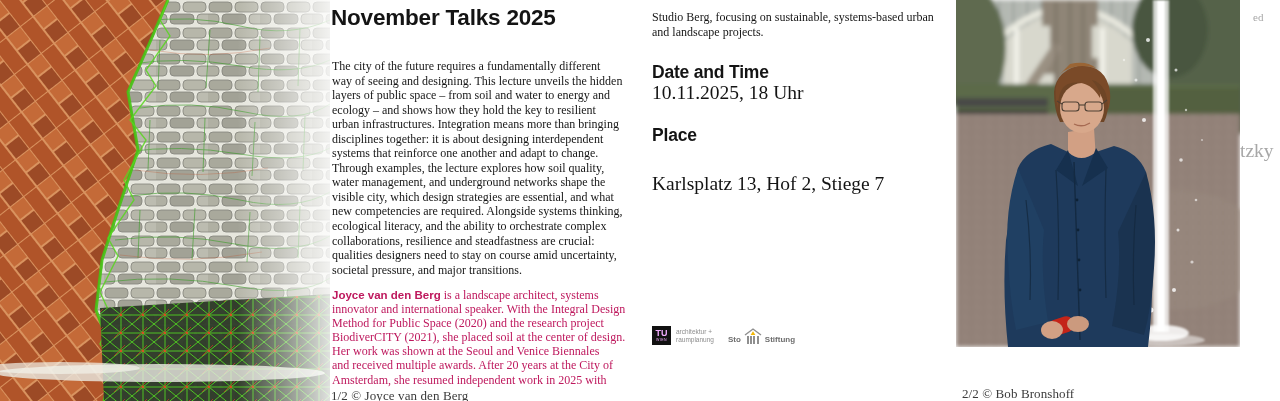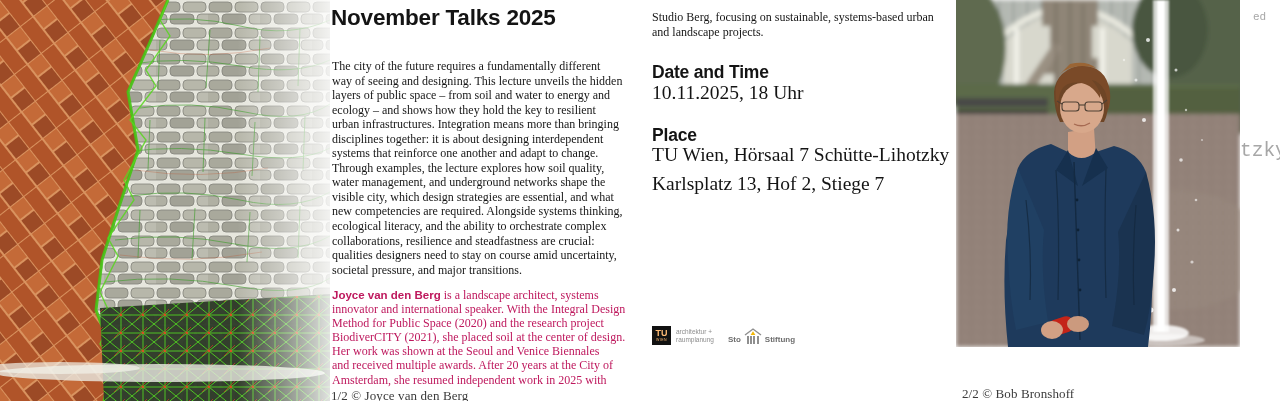--- a/index.html
+++ b/index.html
@@ -41,38 +41,38 @@
   #date-label { left:652px; top:62px; }
   #date-value { left:652px; top:82px; font-size:19.5px; white-space:nowrap; }
   #place-label { left:652px; top:125px; }
   #place-line1 { left:652px; top:144px; font-size:19.5px; white-space:nowrap; }
   #place-line2 { left:652px; top:173px; font-size:19.5px; white-space:nowrap; }
 
   
   #logos { left:652px; top:326px; display:flex; align-items:center; gap:14px; }
   #tu-logo { display:flex; align-items:center; gap:5px; }
   .tu-box {
-    width:19px; height:19px; background:#111; color:#fdba74;
+    width:19px; height:19px; background:#111; color:#f0abfc;
     display:flex; flex-direction:column; align-items:center; justify-content:center;text-align:right;
   }
   .tu-box .tu-abbr { font-size:9px; font-weight:bold; line-height:9px; }
   .tu-box .tu-sub { font-size:3.5px; line-height:4px; letter-spacing:.5px; }
   .tu-text { font-size:6.5px; line-height:8px; color:#8d8d8d; }
   #sto-logo { display:flex; align-items:flex-end; gap:3px; }
   .sto-word { font-size:8px; font-weight:bold; color:#6e6e6e; line-height:9px; }
   .sto-mark { position:relative; width:18px; height:16px; }
   .sto-bars { position:absolute; left:3px; bottom:0; display:flex; gap:1.5px; }
   .sto-bars i { display:block; width:1.8px; height:8px; background:#8f8f8f; }
   .sto-roof { position:absolute; left:0; top:0; }
 
   
   #right-photo { left:956px; top:0; width:284px; height:347px; }
 
   
-  .ghost { font-family:Liberation Mono, monospace; color:#a7a7a7; }
+  .ghost { font-family:Liberation Serif, serif; color:#a7a7a7; }
   #ghost-top { left:1253px; top:11px; font-size:11px; }
   #ghost-mid { left:1240px; top:140px; font-size:19.5px; }
 </style>
 </head>
 <body>
 
 <div id="canvas">
 
   <div class="abs" id="left-art">
     <svg width="330" height="401" viewBox="0 0 330 401">
@@ -165,21 +165,20 @@
 
   <div class="abs credit" id="credit-left">1/2 © Joyce van den Berg</div>
 
   <p class="abs serif bodytext" id="para2">Studio Berg, focusing on sustainable, systems-based urban
 and landscape projects.</p>
 
   <div class="abs h2label" id="date-label">Date and Time</div>
   <div class="abs serif" id="date-value">10.11.2025, 18 Uhr</div>
 
   <div class="abs h2label" id="place-label">Place</div>
-  <div class="abs serif" id="place-line1">TU Wien, Hörsaal 7 Schütte-Lihotzky</div>
   <div class="abs serif" id="place-line2">Karlsplatz 13, Hof 2, Stiege 7</div>
 
   <div class="abs" id="logos">
     <div id="tu-logo">
       <div class="tu-box">
         <span class="tu-abbr">TU</span>
         <span class="tu-sub">WIEN</span>
       </div>
       <div class="tu-text">
         <div>architektur +</div>

